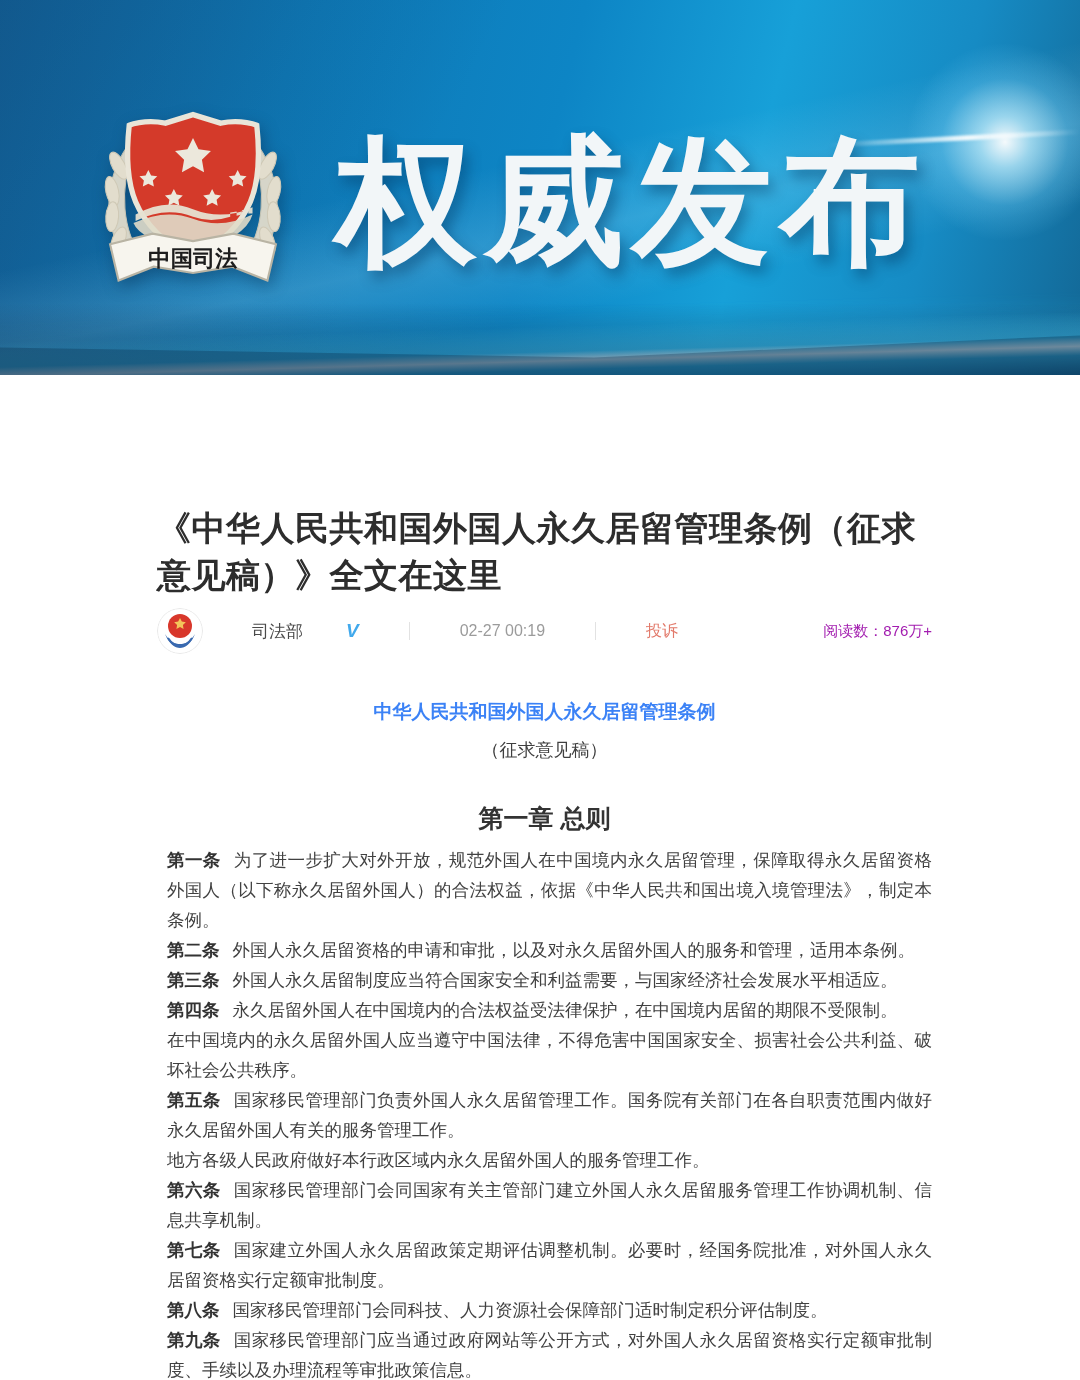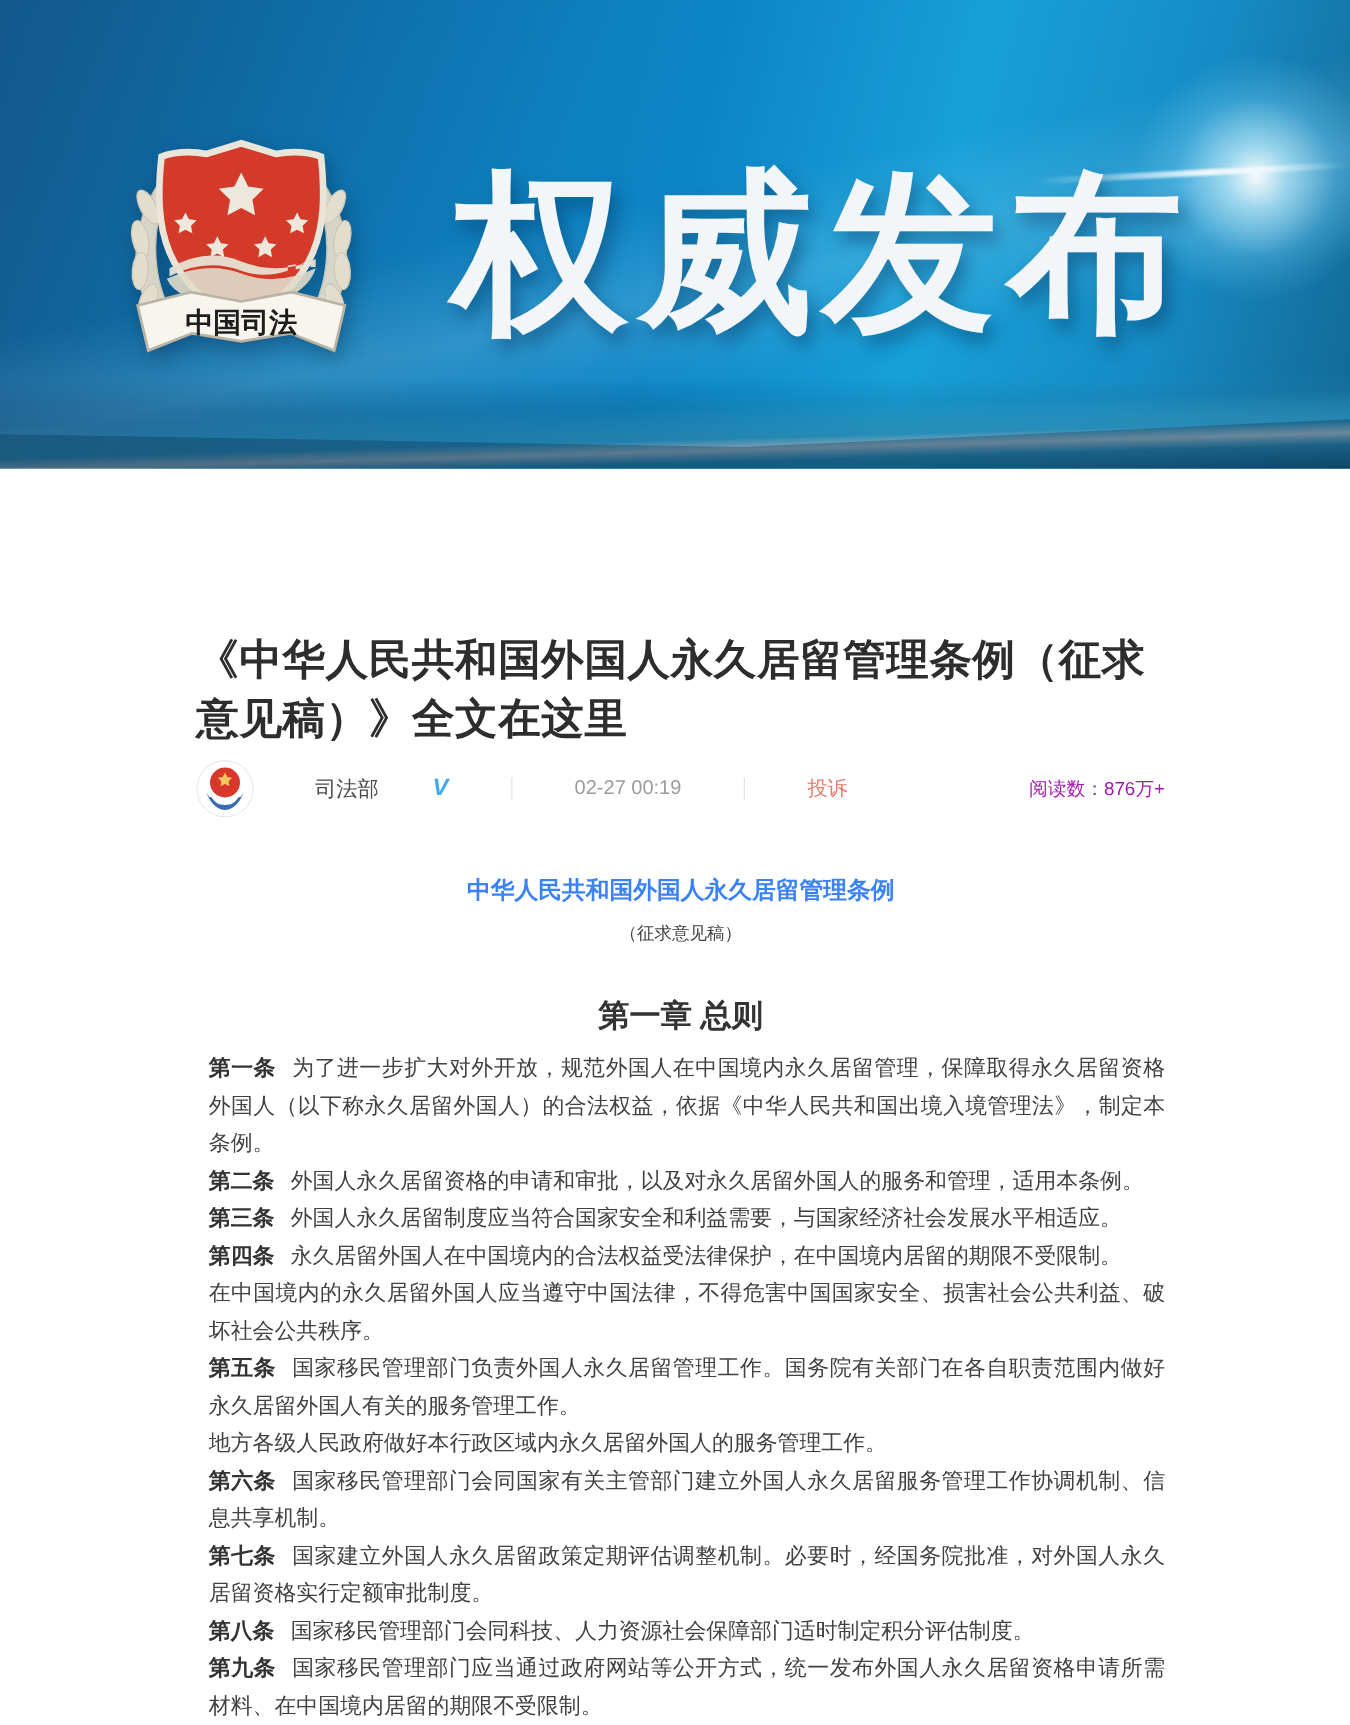--- a/index.html
+++ b/index.html
@@ -19,38 +19,38 @@
     background:linear-gradient(90deg,rgba(255,255,255,0),rgba(255,255,255,.9) 55%,rgba(255,255,255,0)); }
   .streak-soft { position:absolute; left:-20px; top:312px; width:1120px; height:100px; transform:rotate(-1.6deg); filter:blur(6px); opacity:.55;
     background:linear-gradient(to bottom,rgba(60,205,250,0),rgba(60,205,250,.55) 50%,rgba(60,205,250,0)); }
   .streak { position:absolute; left:-20px; top:327px; width:1120px; height:66px; transform:rotate(-1.6deg);
     background:linear-gradient(to bottom,rgba(80,220,255,0) 0%,rgba(80,215,255,.45) 38%,rgba(236,252,255,.95) 52%,rgba(80,215,255,.5) 66%,rgba(80,220,255,0) 100%); }
   .bottom-shade { position:absolute; left:0; bottom:0; width:100%; height:72px;
     background:linear-gradient(to top,rgba(10,48,82,.55),rgba(10,48,82,.26) 55%,rgba(10,48,82,0)); }
   .facet-bottom { position:absolute; left:0; bottom:0; width:100%; height:46px; background:rgba(8,40,70,.30);
     clip-path:polygon(0 40%,55% 62%,100% 14%,100% 100%,0 100%); }
   .headline { position:absolute; left:336px; top:126px; font-size:140px; line-height:152px; font-weight:800;
-    color:#f2f6f8; letter-spacing:8px; white-space:nowrap; text-shadow:5px 8px 14px rgba(0,45,85,.42);margin-left:26px; }
+    color:#f2f6f8; letter-spacing:8px; white-space:nowrap; text-shadow:5px 8px 14px rgba(0,45,85,.42); }
   .emblem { position:absolute; left:86px; top:104px; width:214px; height:202px; filter:drop-shadow(3px 6px 8px rgba(0,30,60,.35)); }
 
   
   .content { position:absolute; left:157px; top:433px; width:775px; }
   .article-title { margin-top:72px; font-size:34px; line-height:47px; font-weight:700; color:#2d2d2d; letter-spacing:.5px; }
 
   .author-row { margin-top:8px; display:flex; align-items:center; height:48px;gap:36px; }
   .avatar { width:46px; height:46px; border-radius:50%; flex:0 0 auto; cursor:pointer; }
   .author-name { margin-left:13px; font-size:17px; color:#4a4a4a; cursor:pointer; }
   .vbadge { margin-left:7px; font-size:19px; font-weight:800; font-style:italic; color:#41a9ec; }
   .vdiv { width:1px; height:18px; background:#e2e2e2; margin:0 14px; }
   .post-date { font-size:16px; color:#9b9b9b; }
   .report { font-size:16px; color:#e2796a; cursor:pointer; }
   .read-count { margin-left:auto; font-size:15px; color:#a21caf; }
 
   .doc-title { margin-top:44px; text-align:center; font-size:19px; font-weight:700; color:#3b82f6; }
-  .doc-subtitle { margin-top:13px; text-align:center; font-size:14px; color:#3f3f3f; }
+  .doc-subtitle { margin-top:13px; text-align:center; font-size:18px; color:#3f3f3f; }
   .chapter { margin-top:40px; text-align:center; font-size:25px; font-weight:700; color:#333; }
 
   .body-text { margin-top:10px; font-size:17.5px; line-height:30px; color:#414141; text-align:justify;margin-left:10px; }
   .body-text p { margin:0; }
   .art-num { font-weight:700; color:#333; margin-right:13px; }
   .art-num:empty { margin:0; display:none; }
 </style>
 </head>
 <body>
 
@@ -132,17 +132,17 @@
       <p><span class="art-num">第一条</span><span>为了进一步扩大对外开放，规范外国人在中国境内永久居留管理，保障取得永久居留资格外国人（以下称永久居留外国人）的合法权益，依据《中华人民共和国出境入境管理法》，制定本条例。</span></p>
       <p><span class="art-num">第二条</span><span>外国人永久居留资格的申请和审批，以及对永久居留外国人的服务和管理，适用本条例。</span></p>
       <p><span class="art-num">第三条</span><span>外国人永久居留制度应当符合国家安全和利益需要，与国家经济社会发展水平相适应。</span></p>
       <p><span class="art-num">第四条</span><span>永久居留外国人在中国境内的合法权益受法律保护，在中国境内居留的期限不受限制。</span></p>
       <p><span>在中国境内的永久居留外国人应当遵守中国法律，不得危害中国国家安全、损害社会公共利益、破坏社会公共秩序。</span></p>
       <p><span class="art-num">第五条</span><span>国家移民管理部门负责外国人永久居留管理工作。国务院有关部门在各自职责范围内做好永久居留外国人有关的服务管理工作。</span></p>
       <p><span>地方各级人民政府做好本行政区域内永久居留外国人的服务管理工作。</span></p>
       <p><span class="art-num">第六条</span><span>国家移民管理部门会同国家有关主管部门建立外国人永久居留服务管理工作协调机制、信息共享机制。</span></p>
       <p><span class="art-num">第七条</span><span>国家建立外国人永久居留政策定期评估调整机制。必要时，经国务院批准，对外国人永久居留资格实行定额审批制度。</span></p>
       <p><span class="art-num">第八条</span><span>国家移民管理部门会同科技、人力资源社会保障部门适时制定积分评估制度。</span></p>
-      <p><span class="art-num">第九条</span><span>国家移民管理部门应当通过政府网站等公开方式，统一发布外国人永久居留资格申请所需材料、在中国境内居留的期限不受限制。</span></p>
+      <p><span class="art-num">第九条</span><span>国家移民管理部门应当通过政府网站等公开方式，对外国人永久居留资格实行定额审批制度、手续以及办理流程等审批政策信息。</span></p>
     </div>
 
   </div>
 </div>
 
 </body></html>

